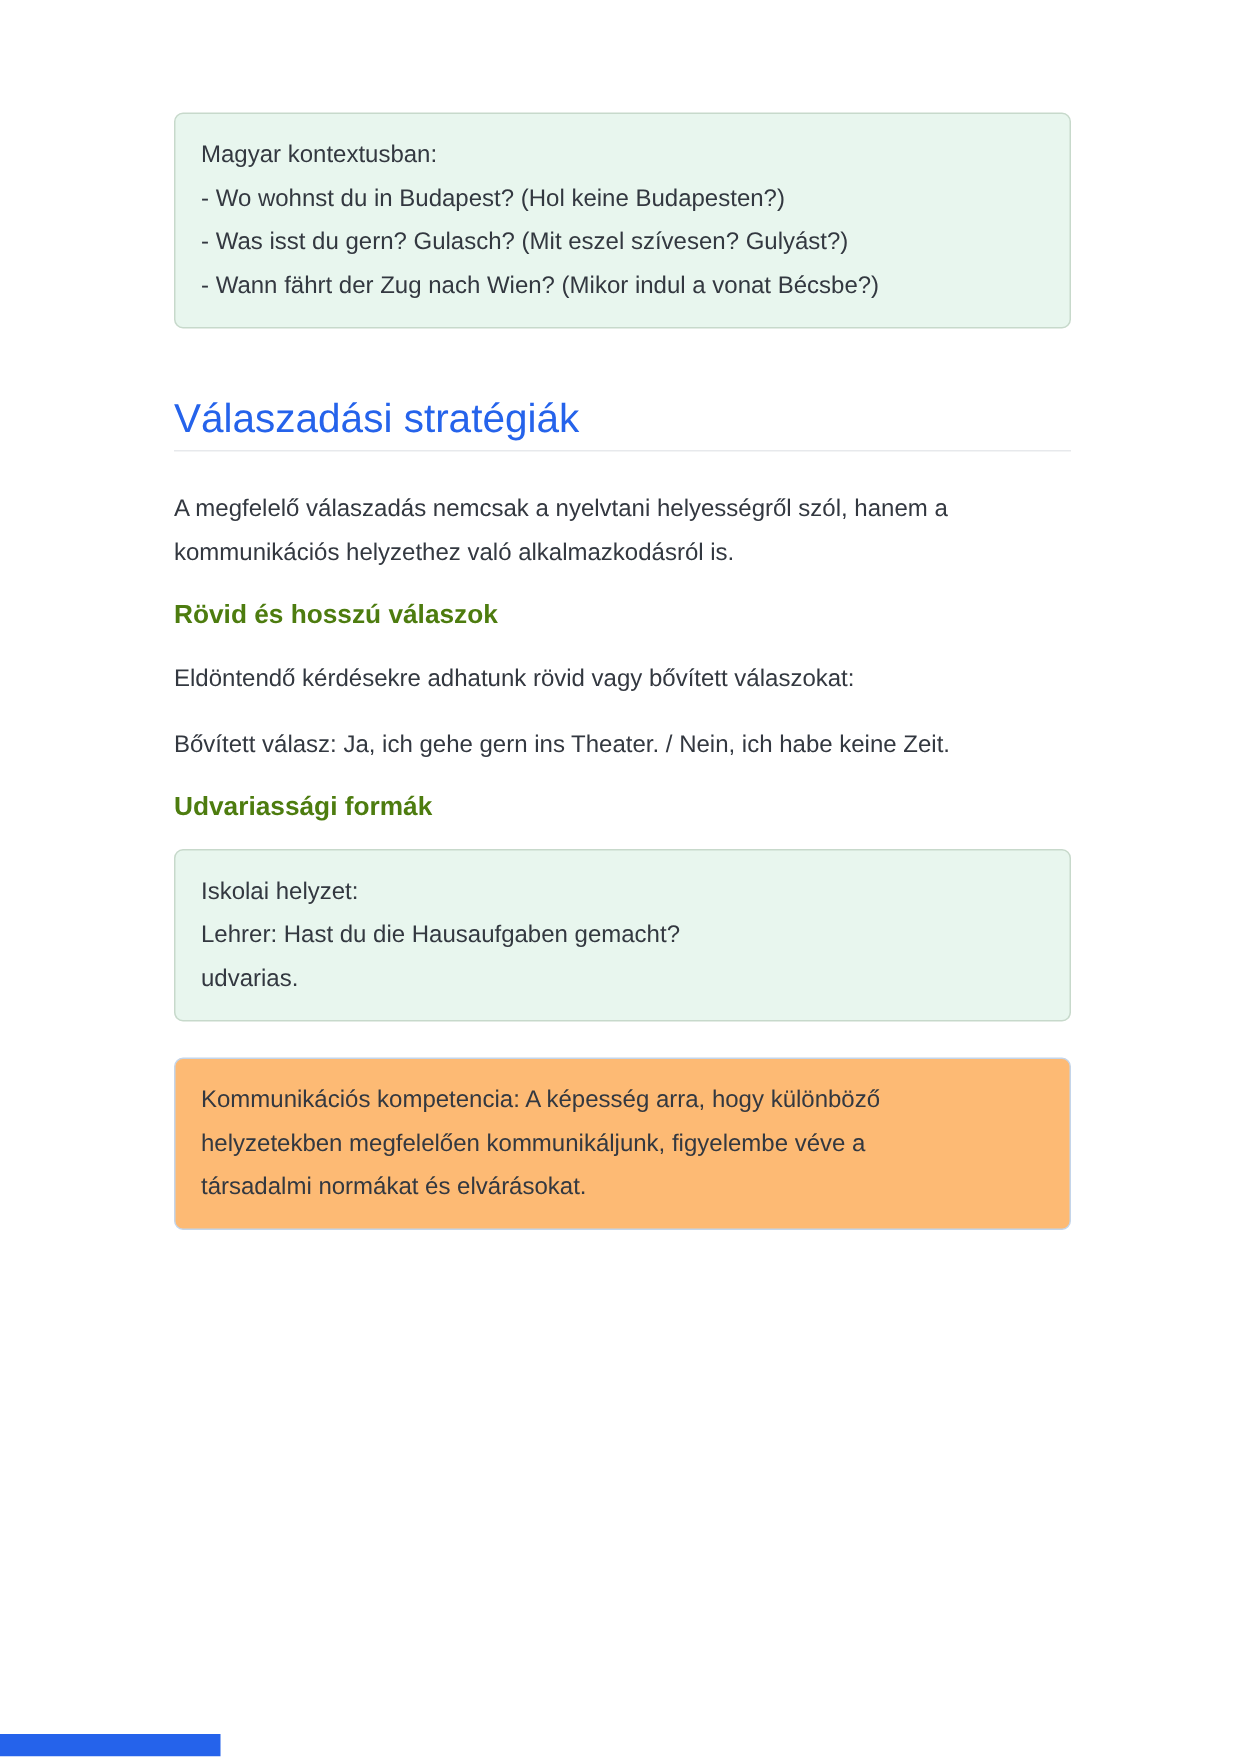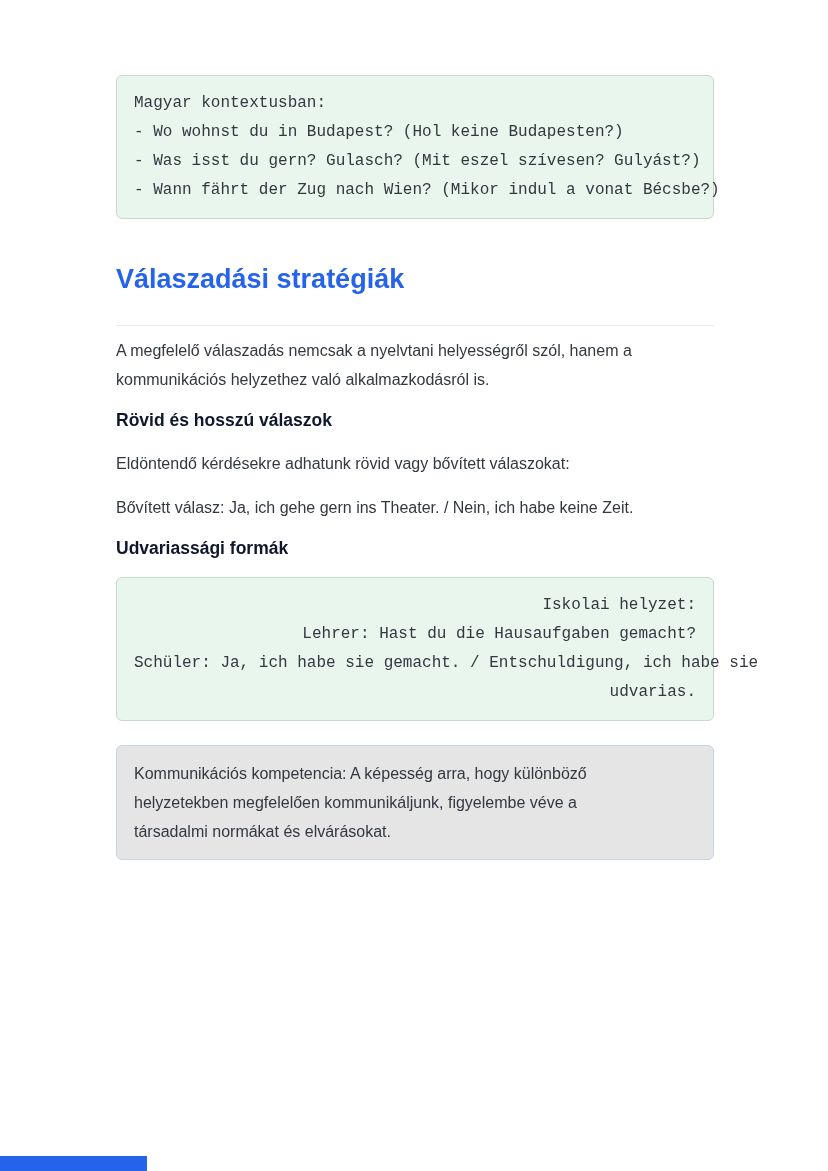--- a/index.html
+++ b/index.html
@@ -20,54 +20,52 @@
     margin-left: 116px;
     padding-top: 75px;
   }
   .example-box {
     background: #e8f6ee;
     border: 1px solid #c7d9cb;
     border-radius: 6px;
     padding: 13px 17px;
     font-size: 16px;
     line-height: 29px;
-    font-family: Liberation Mono, monospace;
   }
   .example-box .ln, .note-box .ln, .plines .ln {
     white-space: nowrap;
   }
   h1 {
     color: #2563eb;
     font-size: 27px;
     line-height: 33px;
-    font-weight: 700;
+    font-weight: 400;
     margin: 44px 0 0 0;
-    padding-bottom: 29px;
+    padding-bottom: 4px;
     border-bottom: 1px solid #e7e9ec;
   }
   p, .plines {
     font-size: 16px;
     line-height: 29px;
     margin: 15px 0;
   }
   p.intro-after-title {
-    margin-top: 10px;
+    margin-top: 24px;
   }
   h3 {
-    color: #0f172a;
+    color: #4d7c0f;
     font-size: 17.5px;
     line-height: 22px;
     font-weight: 700;
     margin: 11px 0 18px 0;
   }
   .example-box.school {
-    text-align: right;
   }
   .note-box {
-    background: #e5e5e5;
+    background: #fdba74;
     border: 1px solid #c4d5ea;
     border-radius: 6px;
     padding: 13px 17px;
     font-size: 16px;
     line-height: 29px;
     margin-top: 24px;
   }
   .bottom-accent-bar {
     position: absolute;
     left: 0;
@@ -101,21 +99,20 @@
     <div class="ln">Bővített válasz: Ja, ich gehe gern ins Theater. / Nein, ich habe keine Zeit.</div>
   </div>
 
   <h3>Udvariassági formák</h3>
 
 
 
   <div class="example-box school">
     <div class="ln">Iskolai helyzet:</div>
     <div class="ln">Lehrer: Hast du die Hausaufgaben gemacht?</div>
-    <div class="ln">Schüler: Ja, ich habe sie gemacht. / Entschuldigung, ich habe sie</div>
     <div class="ln">udvarias.</div>
   </div>
 
   <div class="note-box">
     <div class="ln">Kommunikációs kompetencia: A képesség arra, hogy különböző</div>
     <div class="ln">helyzetekben megfelelően kommunikáljunk, figyelembe véve a</div>
     <div class="ln">társadalmi normákat és elvárásokat.</div>
   </div>
 
 </div>

